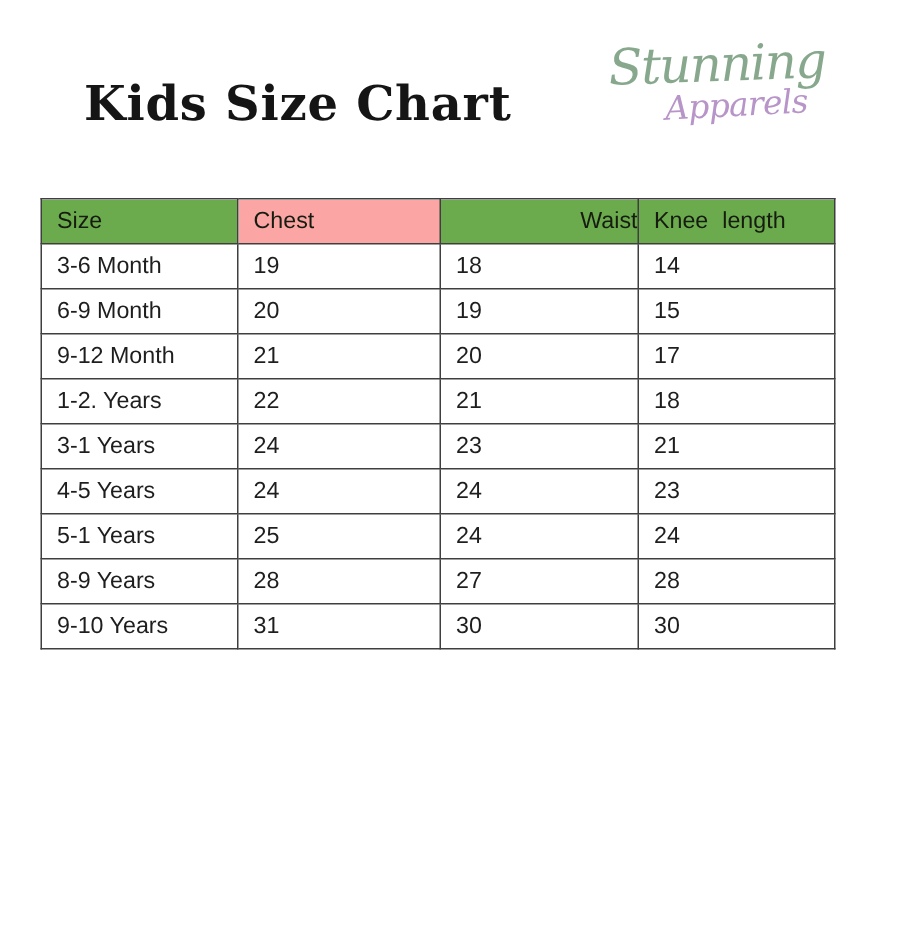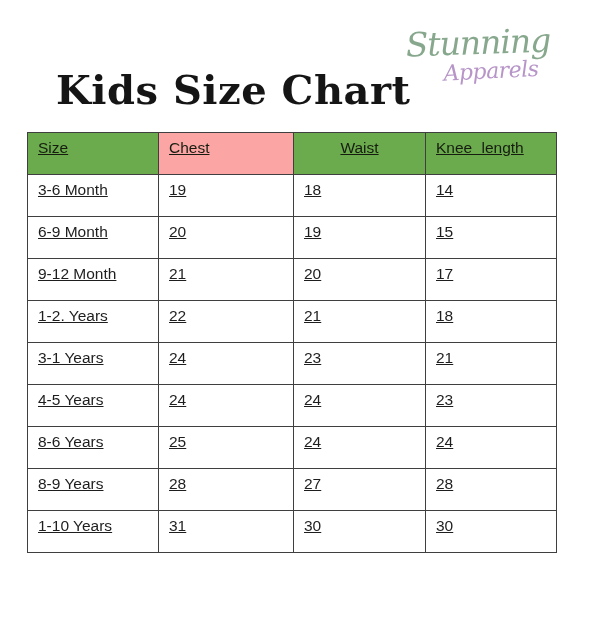--- a/index.html
+++ b/index.html
@@ -11,25 +11,25 @@
     position: relative;
     width: 600px;
     height: 618px;
     background: #ffffff;
     font-family: "Liberation Sans", "DejaVu Sans", sans-serif;
     overflow: hidden;
   }
   .page-title {
     position: absolute;
     left: 56px;
-    top: 66px;
+    top: 50px;
     margin: 0;
     font-family: "DejaVu Serif", "Liberation Serif", serif;
     font-weight: 700;
-    font-size: 40px;
+    font-size: 32px;
     letter-spacing: 0.5px;
     color: #151515;
     white-space: nowrap;
   }
   .logo {
     position: absolute;
     right: 32px;
     top: 26px;
     width: 180px;
     text-align: center;
@@ -58,33 +58,32 @@
     width: 529px;
     border-collapse: collapse;
     table-layout: fixed;
     font-size: 15.5px;
     color: #1e1e1e;
   }
   .size-table th,
   .size-table td {
     border: 1.5px solid #3f3f3f;
     height: 29px;
-    padding: 0 0 12px 10px;
+    padding: 0 0 0 10px;
     text-align: left;
     vertical-align: middle;
     font-weight: 400;
     overflow: hidden;
     white-space: nowrap;
-    text-decoration: underline;
   }
   .size-table thead th {
     color: #161d10;
   }
   .size-table th.th-waist {
-    text-align: center;
+    text-align: right;
     padding-left: 0;
   }
   .size-table th.th-knee {
     word-spacing: 5px;
   }
 </style>
 </head>
 <body>
 
 <div class="page">
@@ -142,33 +141,33 @@
           <td>23</td>
           <td>21</td>
         </tr>
         <tr>
           <td>4-5 Years</td>
           <td>24</td>
           <td>24</td>
           <td>23</td>
         </tr>
         <tr>
-          <td>8-6 Years</td>
+          <td>5-1 Years</td>
           <td>25</td>
           <td>24</td>
           <td>24</td>
         </tr>
         <tr>
           <td>8-9 Years</td>
           <td>28</td>
           <td>27</td>
           <td>28</td>
         </tr>
         <tr>
-          <td>1-10 Years</td>
+          <td>9-10 Years</td>
           <td>31</td>
           <td>30</td>
           <td>30</td>
         </tr>
       </tbody>
   </table>
 
 </div>
 
 </body></html>

